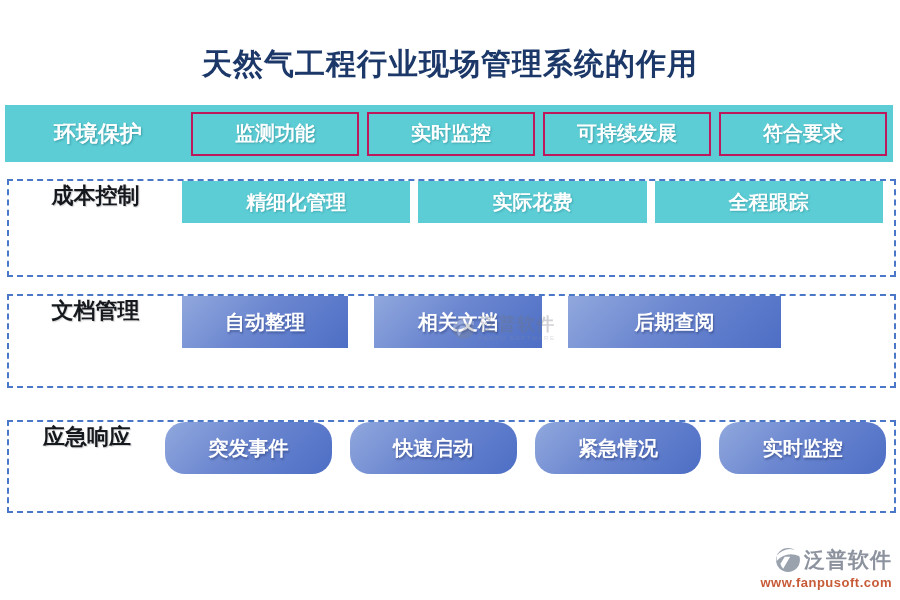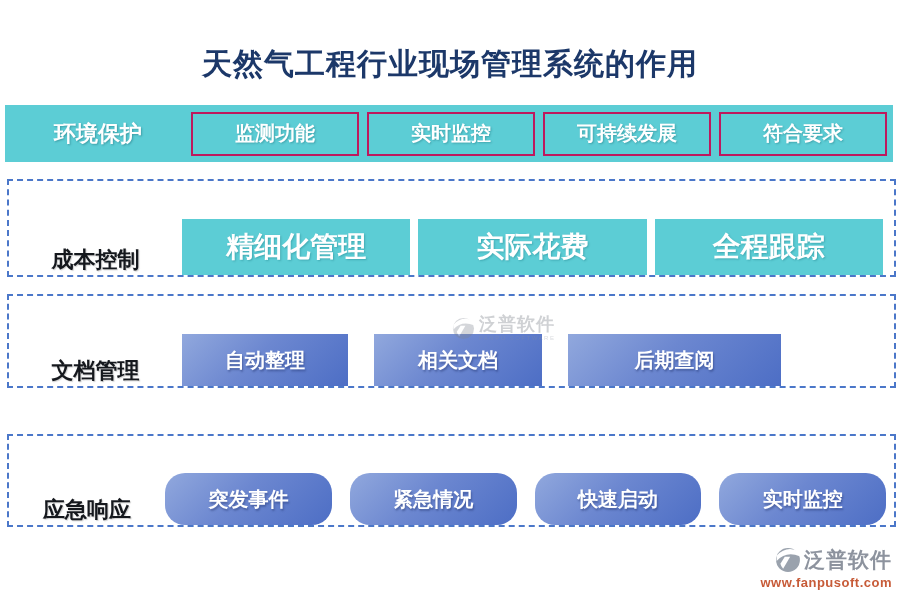--- a/index.html
+++ b/index.html
@@ -24,38 +24,38 @@
   .band .btns{flex:1;display:flex;gap:8px;margin-right:6px;}
   .btn-outline{
     flex:1;height:44px;box-sizing:border-box;border:2px solid #be185d;
     display:flex;align-items:center;justify-content:center;
     color:#ffffff;font-size:20px;font-weight:bold;cursor:pointer;
     text-shadow:1px 1px 2px rgba(0,70,80,.3);background:transparent;
   }
   
   .panel{
     position:absolute;left:7px;width:885px;box-sizing:content-box;
-    border:2px dashed #4b77c9;background:#ffffff;display:flex;align-items:flex-end;
+    border:2px dashed #4b77c9;background:#ffffff;display:flex;align-items:flex-start;
   }
   .panel.r2{top:179px;height:94px;}
   .panel.r3{top:294px;height:90px;}
-  .panel.r4{top:434px;height:89px;}
+  .panel.r4{top:420px;height:89px;}
   .panel .row-label{
     flex:0 0 173px;text-align:center;color:#15181d;font-size:22px;font-weight:bold;
     text-shadow:1px 1px 1px rgba(120,120,120,.35);
   }
   .panel.r4 .row-label{flex:0 0 156px;}
   .panel .btns{flex:1;display:flex;align-items:center;}
   .panel.r2 .btns{gap:8px;margin-right:11px;}
   .panel.r3 .btns{gap:26px;}
   .panel.r4 .btns{gap:18px;margin-right:8px;}
   .btn-teal{
-    flex:1;height:56px;background:#5ccdd5;
+    flex:1;height:42px;background:#5ccdd5;
     display:flex;align-items:center;justify-content:center;
-    color:#ffffff;font-size:28px;font-weight:bold;cursor:pointer;
+    color:#ffffff;font-size:20px;font-weight:bold;cursor:pointer;
     text-shadow:1px 1px 2px rgba(0,90,100,.3);
   }
   .btn-blue{
     height:52px;background:linear-gradient(135deg,#91a8dd 0%,#6c87d0 45%,#4d6ec5 100%);
     display:flex;align-items:center;justify-content:center;
     color:#ffffff;font-size:20px;font-weight:bold;cursor:pointer;
     text-shadow:1px 2px 2px rgba(25,40,95,.4);
   }
   .panel.r3 .btn-blue.w1{width:166px;}
   .panel.r3 .btn-blue.w2{width:168px;}
@@ -107,22 +107,22 @@
     <div class="btn-blue w1">自动整理</div>
     <div class="btn-blue w2">相关文档</div>
     <div class="btn-blue w3">后期查阅</div>
   </div>
 </div>
 
 <div class="panel r4">
   <div class="row-label">应急响应</div>
   <div class="btns">
     <div class="btn-blue">突发事件</div>
+    <div class="btn-blue">快速启动</div>
     <div class="btn-blue">紧急情况</div>
-    <div class="btn-blue">快速启动</div>
     <div class="btn-blue">实时监控</div>
   </div>
 </div>
 
 <div class="center-mark">
   <svg class="logo" viewBox="0 0 24 24">
     <circle cx="12" cy="12" r="11" fill="#7d838d"></circle>
     <path d="M1.5 13 Q 10 3.5 22.8 8.5 L 22.8 4.5 Q 11 -2 1.5 8 Z" fill="#ffffff"></path>
     <path d="M9 9 L 14 9 L 7.5 20 Q 5.5 18 5 15.5 Z" fill="#ffffff"></path>
   </svg>

